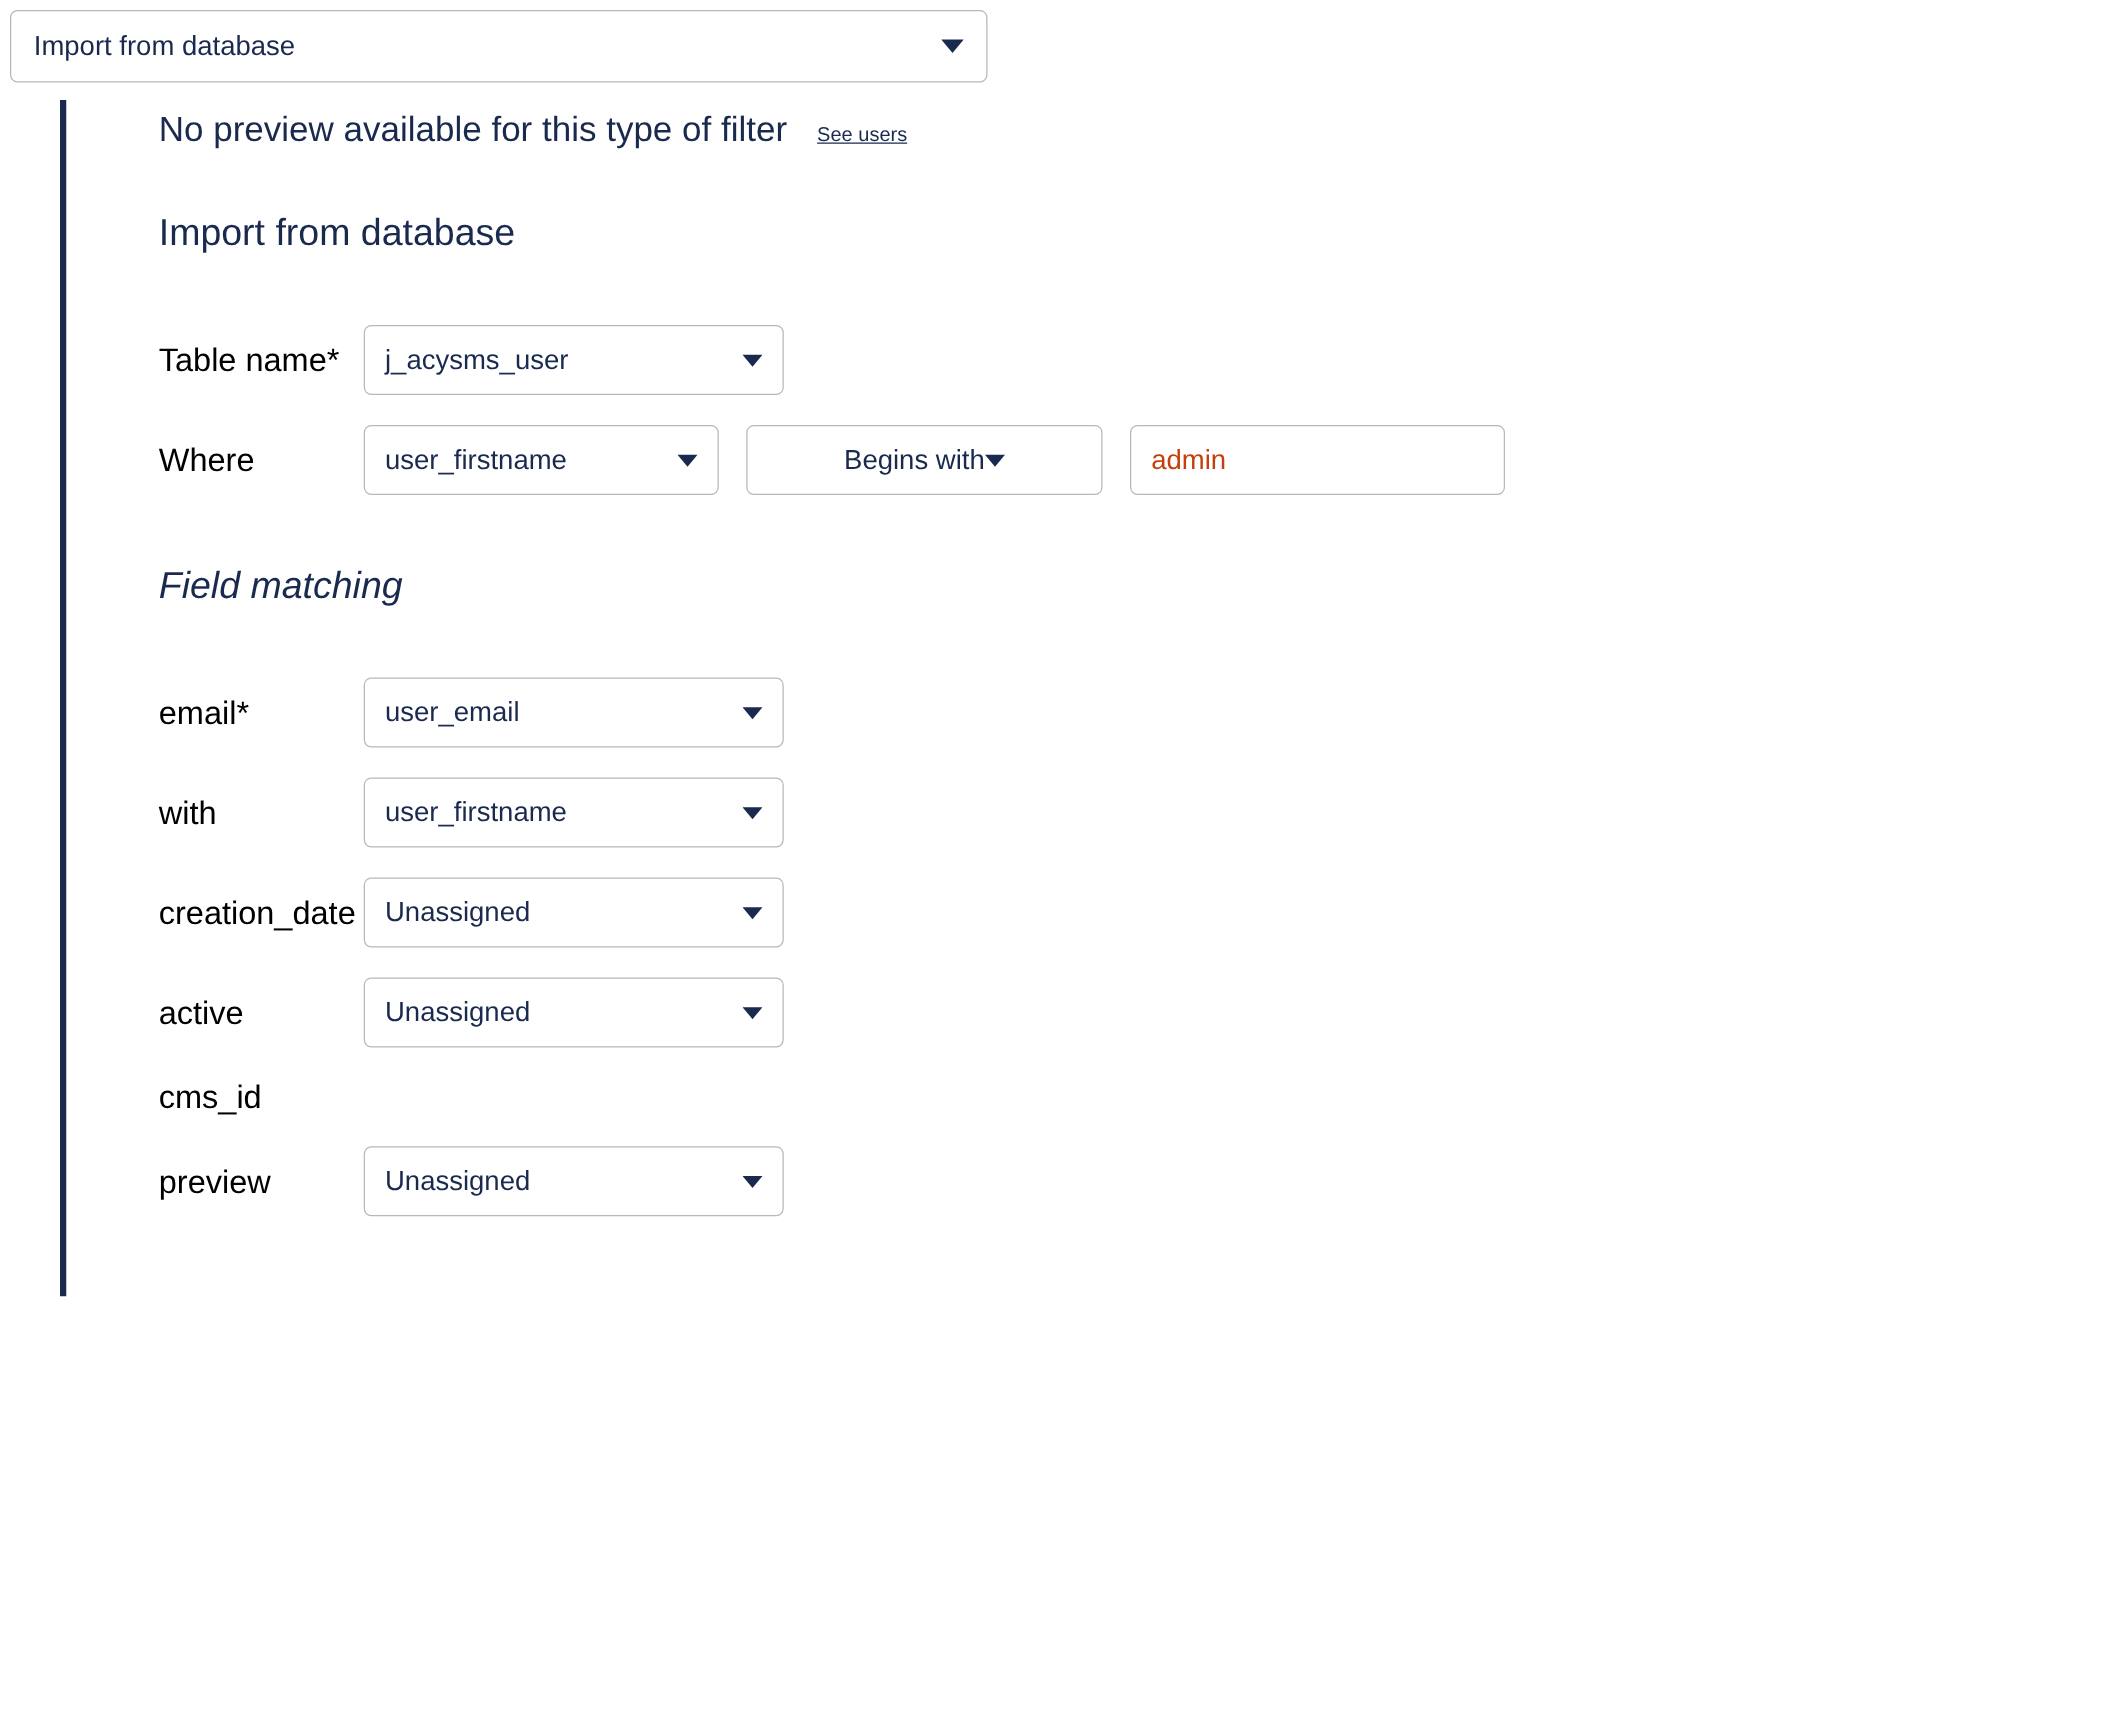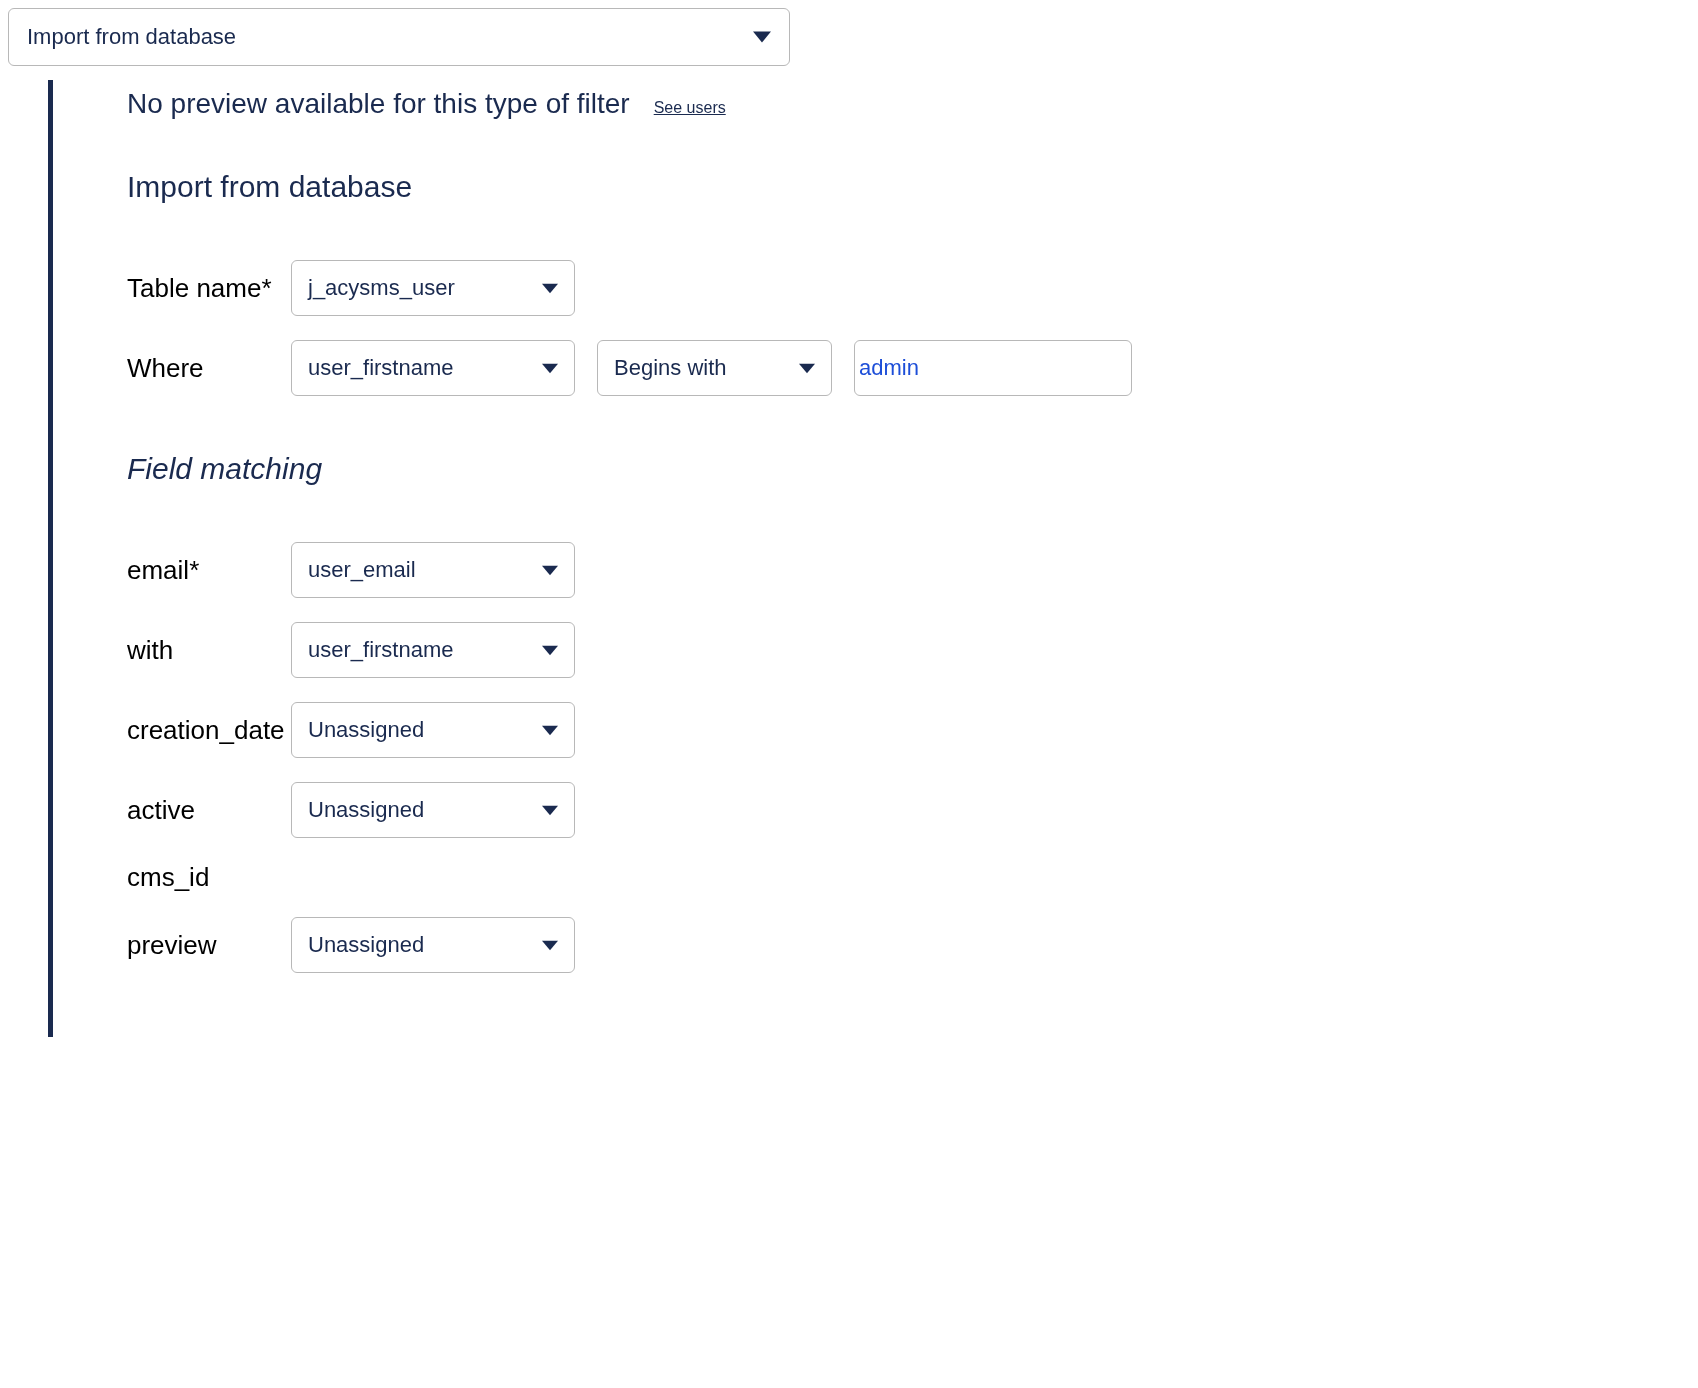--- a/index.html
+++ b/index.html
@@ -85,32 +85,32 @@
     border-radius: 6px;
     padding: 0 16px;
     display: flex;
     align-items: center;
     justify-content: space-between;
     cursor: pointer;
     background: #fff;
     color: #1a2a4f;
     font-size: 22px;
   }
-  .select-sm { width: 284px; }
+  .select-sm { width: 336px; }
   .select-md { width: 284px; }
-  .select-op { width: 235px; margin-left: 22px; }
+  .select-op { width: 285px; margin-left: 22px; justify-content: center; }
   .text-input {
     height: 56px;
     border: 1px solid #b8b8b8;
     border-radius: 6px;
-    padding: 0 4px;
+    padding: 0 16px;
     font-size: 22px;
-    color: #1d4ed8;
+    color: #c2410c;
     background: #fff;
-    width: 278px;
+    width: 300px;
     margin-left: 22px;
     font-family: inherit;
   }
 
   .caret svg { width: 18px; height: 12px; display: block; }
   .caret-sm svg { width: 16px; height: 11px; display: block; }
 
   .section2 { margin-top: 56px; margin-bottom: 56px; font-style: italic; }
 
 </style>

